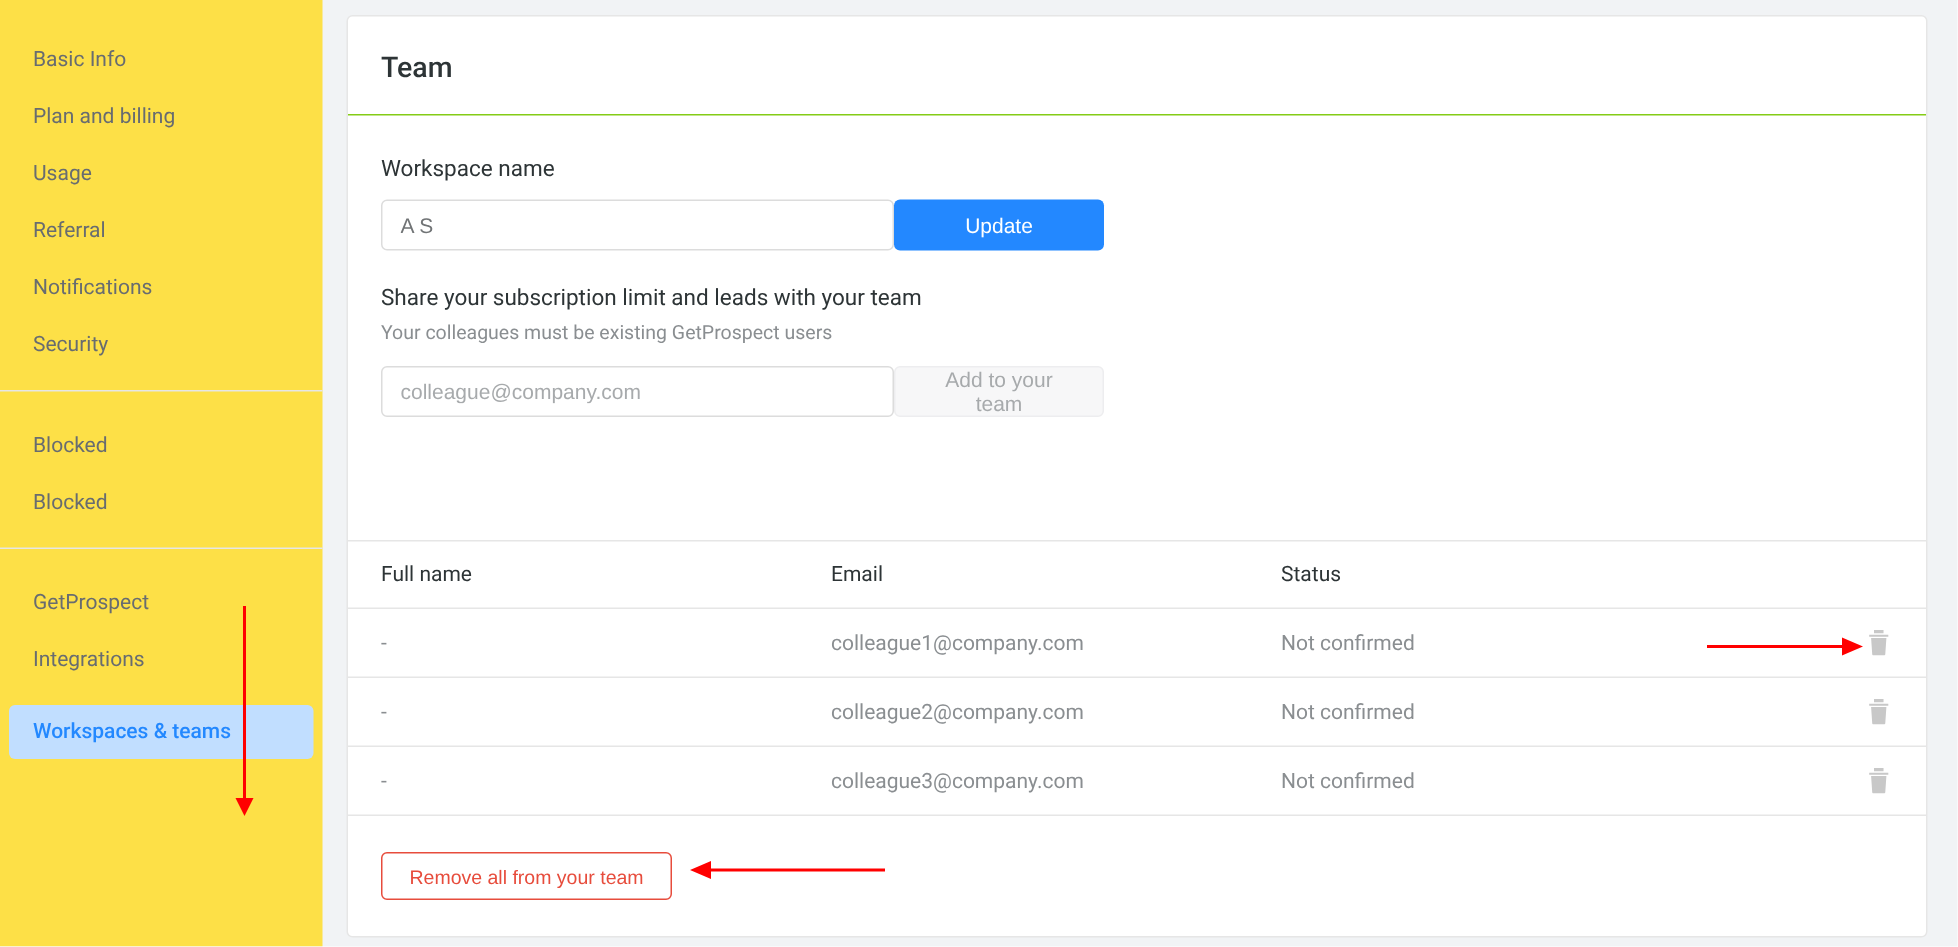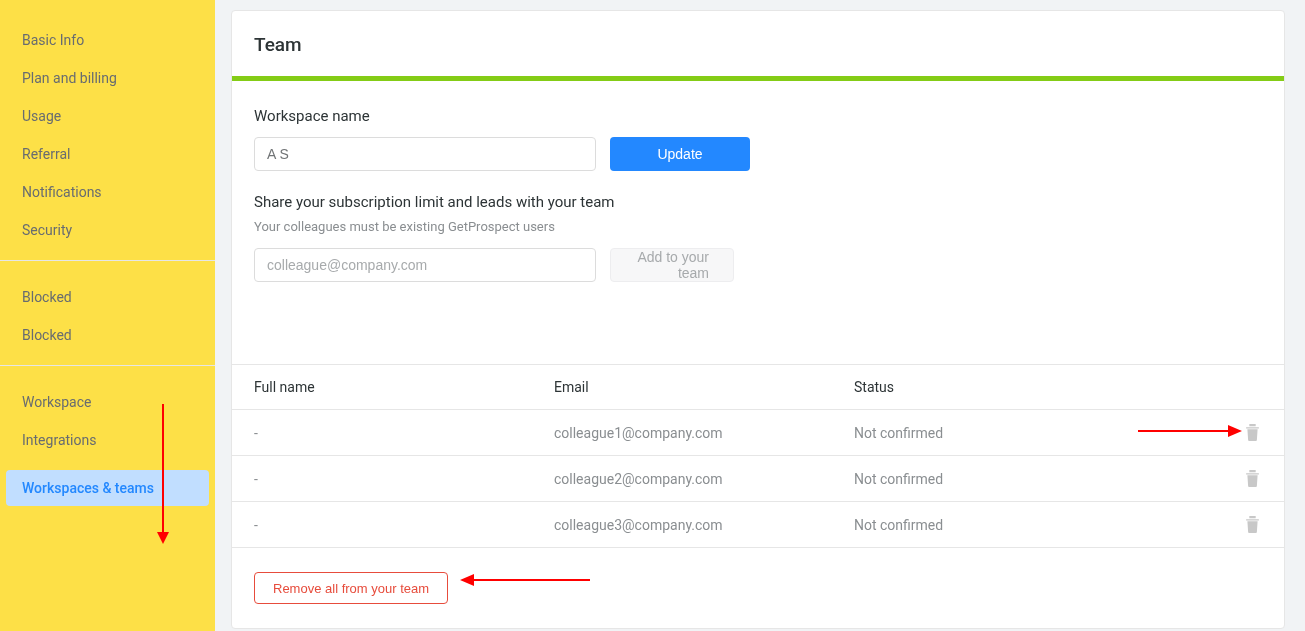--- a/index.html
+++ b/index.html
@@ -49,39 +49,38 @@
     padding: 10px 20px 20px 16px;
   }
   .card {
     background: #fff;
     border: 1px solid #e6e6e6;
     border-radius: 4px;
     overflow: hidden;
   }
   .card-header {
     padding: 22px 22px 20px 22px;
-    border-bottom: 5px solid #84cc16;
+    border-bottom: 1px solid #84cc16;
   }
   .card-header h2 {
     font-size: 19px;
     font-weight: 500;
     color: #2d3436;
   }
   .section {
     padding: 26px 22px 20px 22px;
   }
   .label {
     font-size: 15px;
     color: #2d3436;
     margin-bottom: 12px;
     display: block;
   }
   .row {
     display: flex;
-    gap: 14px;
     margin-bottom: 22px;
   }
   .text-input {
     width: 342px;
     height: 34px;
     border: 1px solid #dcdcdc;
     border-radius: 4px;
     padding: 0 12px;
     font-size: 14px;
     color: #717476;
@@ -100,23 +99,22 @@
   }
   .btn-primary {
     background: #2388ff;
     color: #fff;
     width: 140px;
   }
   .btn-disabled {
     background: #f7f7f8;
     border: 1px solid #ededef;
     color: #a7aaac;
-    width: 124px;
+    width: 140px;
     cursor: not-allowed;
-    text-align: right;
   }
   .btn-outline-danger {
     background: #fff;
     border: 1px solid #e74c3c;
     color: #e74c3c;
     padding: 0 18px;
     height: 32px;
     font-size: 13px;
   }
   .sub-label {
@@ -190,21 +188,21 @@
         <div class="sidebar-item">Notifications</div>
         <div class="sidebar-item">Security</div>
       </div>
     <div class="sidebar-divider"></div>
     <div id="sidebar-g2">
         <div class="sidebar-item">Blocked</div>
         <div class="sidebar-item">Blocked</div>
       </div>
     <div class="sidebar-divider"></div>
     <div id="sidebar-g3">
-        <div class="sidebar-item">Workspace</div>
+        <div class="sidebar-item">GetProspect</div>
         <div class="sidebar-item">Integrations</div>
         <div class="sidebar-item active">Workspaces &amp; teams</div>
       </div>
   </nav>
 
   <main class="main">
     <div class="card">
       <div class="card-header">
         <h2>Team</h2>
       </div>

